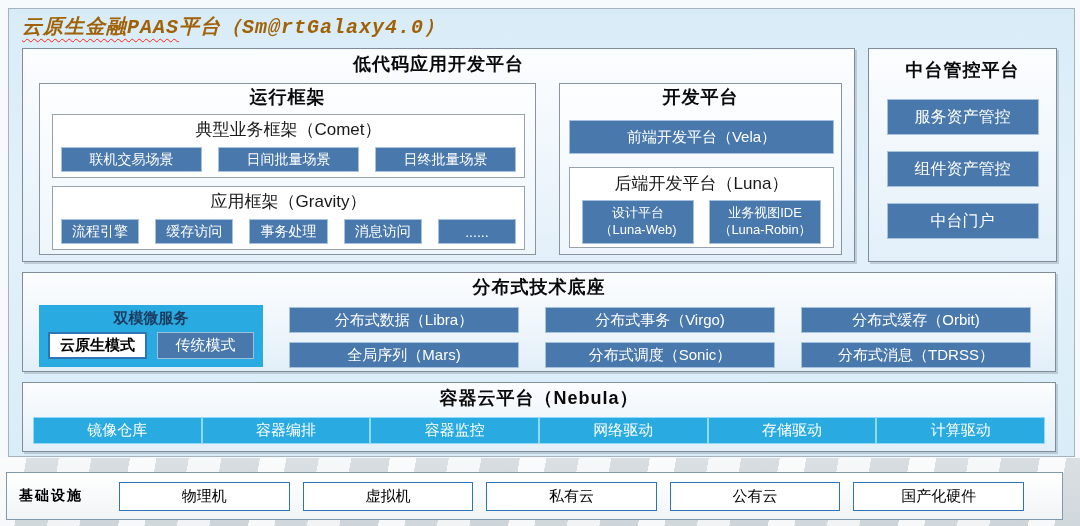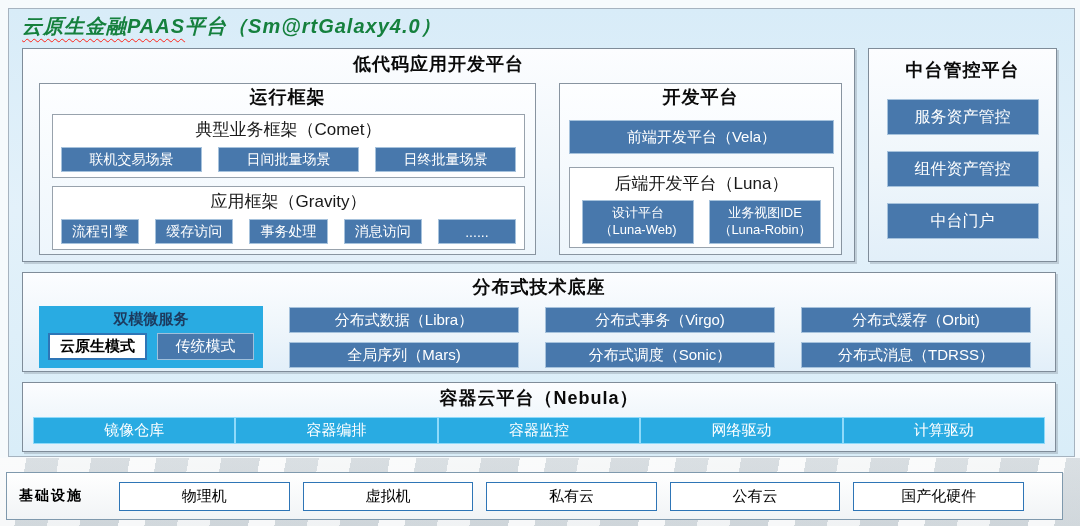--- a/index.html
+++ b/index.html
@@ -26,21 +26,21 @@
   
   .outer{
     position:absolute; left:8px; top:8px; width:1067px; height:449px;
     border:1px solid #a6b3bf;
     background:linear-gradient(180deg,#d8ecf8 0%,#e3f1fa 45%,#d9edf8 100%);
   }
 
   .main-title{
     position:absolute; left:22px; top:13px;
     font-size:20px; font-weight:bold; font-style:italic;
-    color:#15803d; letter-spacing:1px;
+    color:#a16207; letter-spacing:1px;font-family:Liberation Mono, monospace;
   }
   .wavy{
     text-decoration:underline;
     text-decoration-style:wavy;
     text-decoration-color:#ff2419;
     text-decoration-thickness:1px;
     text-underline-offset:5px;
   }
 
   .panel{
@@ -100,21 +100,21 @@
 
   #midplat .panel-title{ padding-top:9px; }
   .mid-col{ display:flex; flex-direction:column; align-items:center; gap:16px; margin-top:17px; }
   .mid-chip{
     width:152px; height:36px; flex:none;
     background:#4878ac; color:#fff; border:1px solid #a6c2dc;
     display:flex; align-items:center; justify-content:center; font-size:16px;
   }
 
   #dist .panel-title{ padding-top:2px; }
-  .dist-row{ display:flex; gap:26px; padding:0 24px 16px 16px; margin-top:6px; align-items:center; }
+  .dist-row{ display:flex; gap:26px; padding:0 24px 16px 16px; margin-top:6px; align-items:flex-start; }
   #dualmode{ width:224px; height:62px; flex:none; background:#29abe2; }
   .dual-title{ text-align:center; font-size:15px; font-weight:bold; color:#1c3a5e; padding-top:4px; }
   .dual-row{ display:flex; gap:10px; padding:4px 9px 0 9px; }
   .mode{ flex:1; height:27px; display:flex; align-items:center; justify-content:center; font-size:15px; white-space:nowrap; }
   .mode-white{ background:#fff; border:2px solid #2e75b6; color:#000; font-weight:bold; }
   .mode-steel{ background:#4878ac; border:1px solid #9fc0dc; color:#fff; }
   .dist-col{ flex:1; display:flex; flex-direction:column; gap:9px; margin-top:2px; }
   .dist-chip{ height:26px; font-size:15px; flex:none; }
 
   #containercloud .panel-title{ padding-top:3px; }
@@ -227,20 +227,21 @@
   </div>
 </div>
 
 <div class="panel" id="containercloud">
   <div class="panel-title">容器云平台（Nebula）</div>
   <div class="cc-row">
     <div class="chip cyan cc-chip">镜像仓库</div>
     <div class="chip cyan cc-chip">容器编排</div>
     <div class="chip cyan cc-chip">容器监控</div>
     <div class="chip cyan cc-chip">网络驱动</div>
+    <div class="chip cyan cc-chip">存储驱动</div>
     <div class="chip cyan cc-chip">计算驱动</div>
   </div>
 </div>
 
 <div id="infra">
   <div class="infra-label">基础设施</div>
   <div class="infra-row">
     <div class="infra-box">物理机</div>
     <div class="infra-box">虚拟机</div>
     <div class="infra-box">私有云</div>

